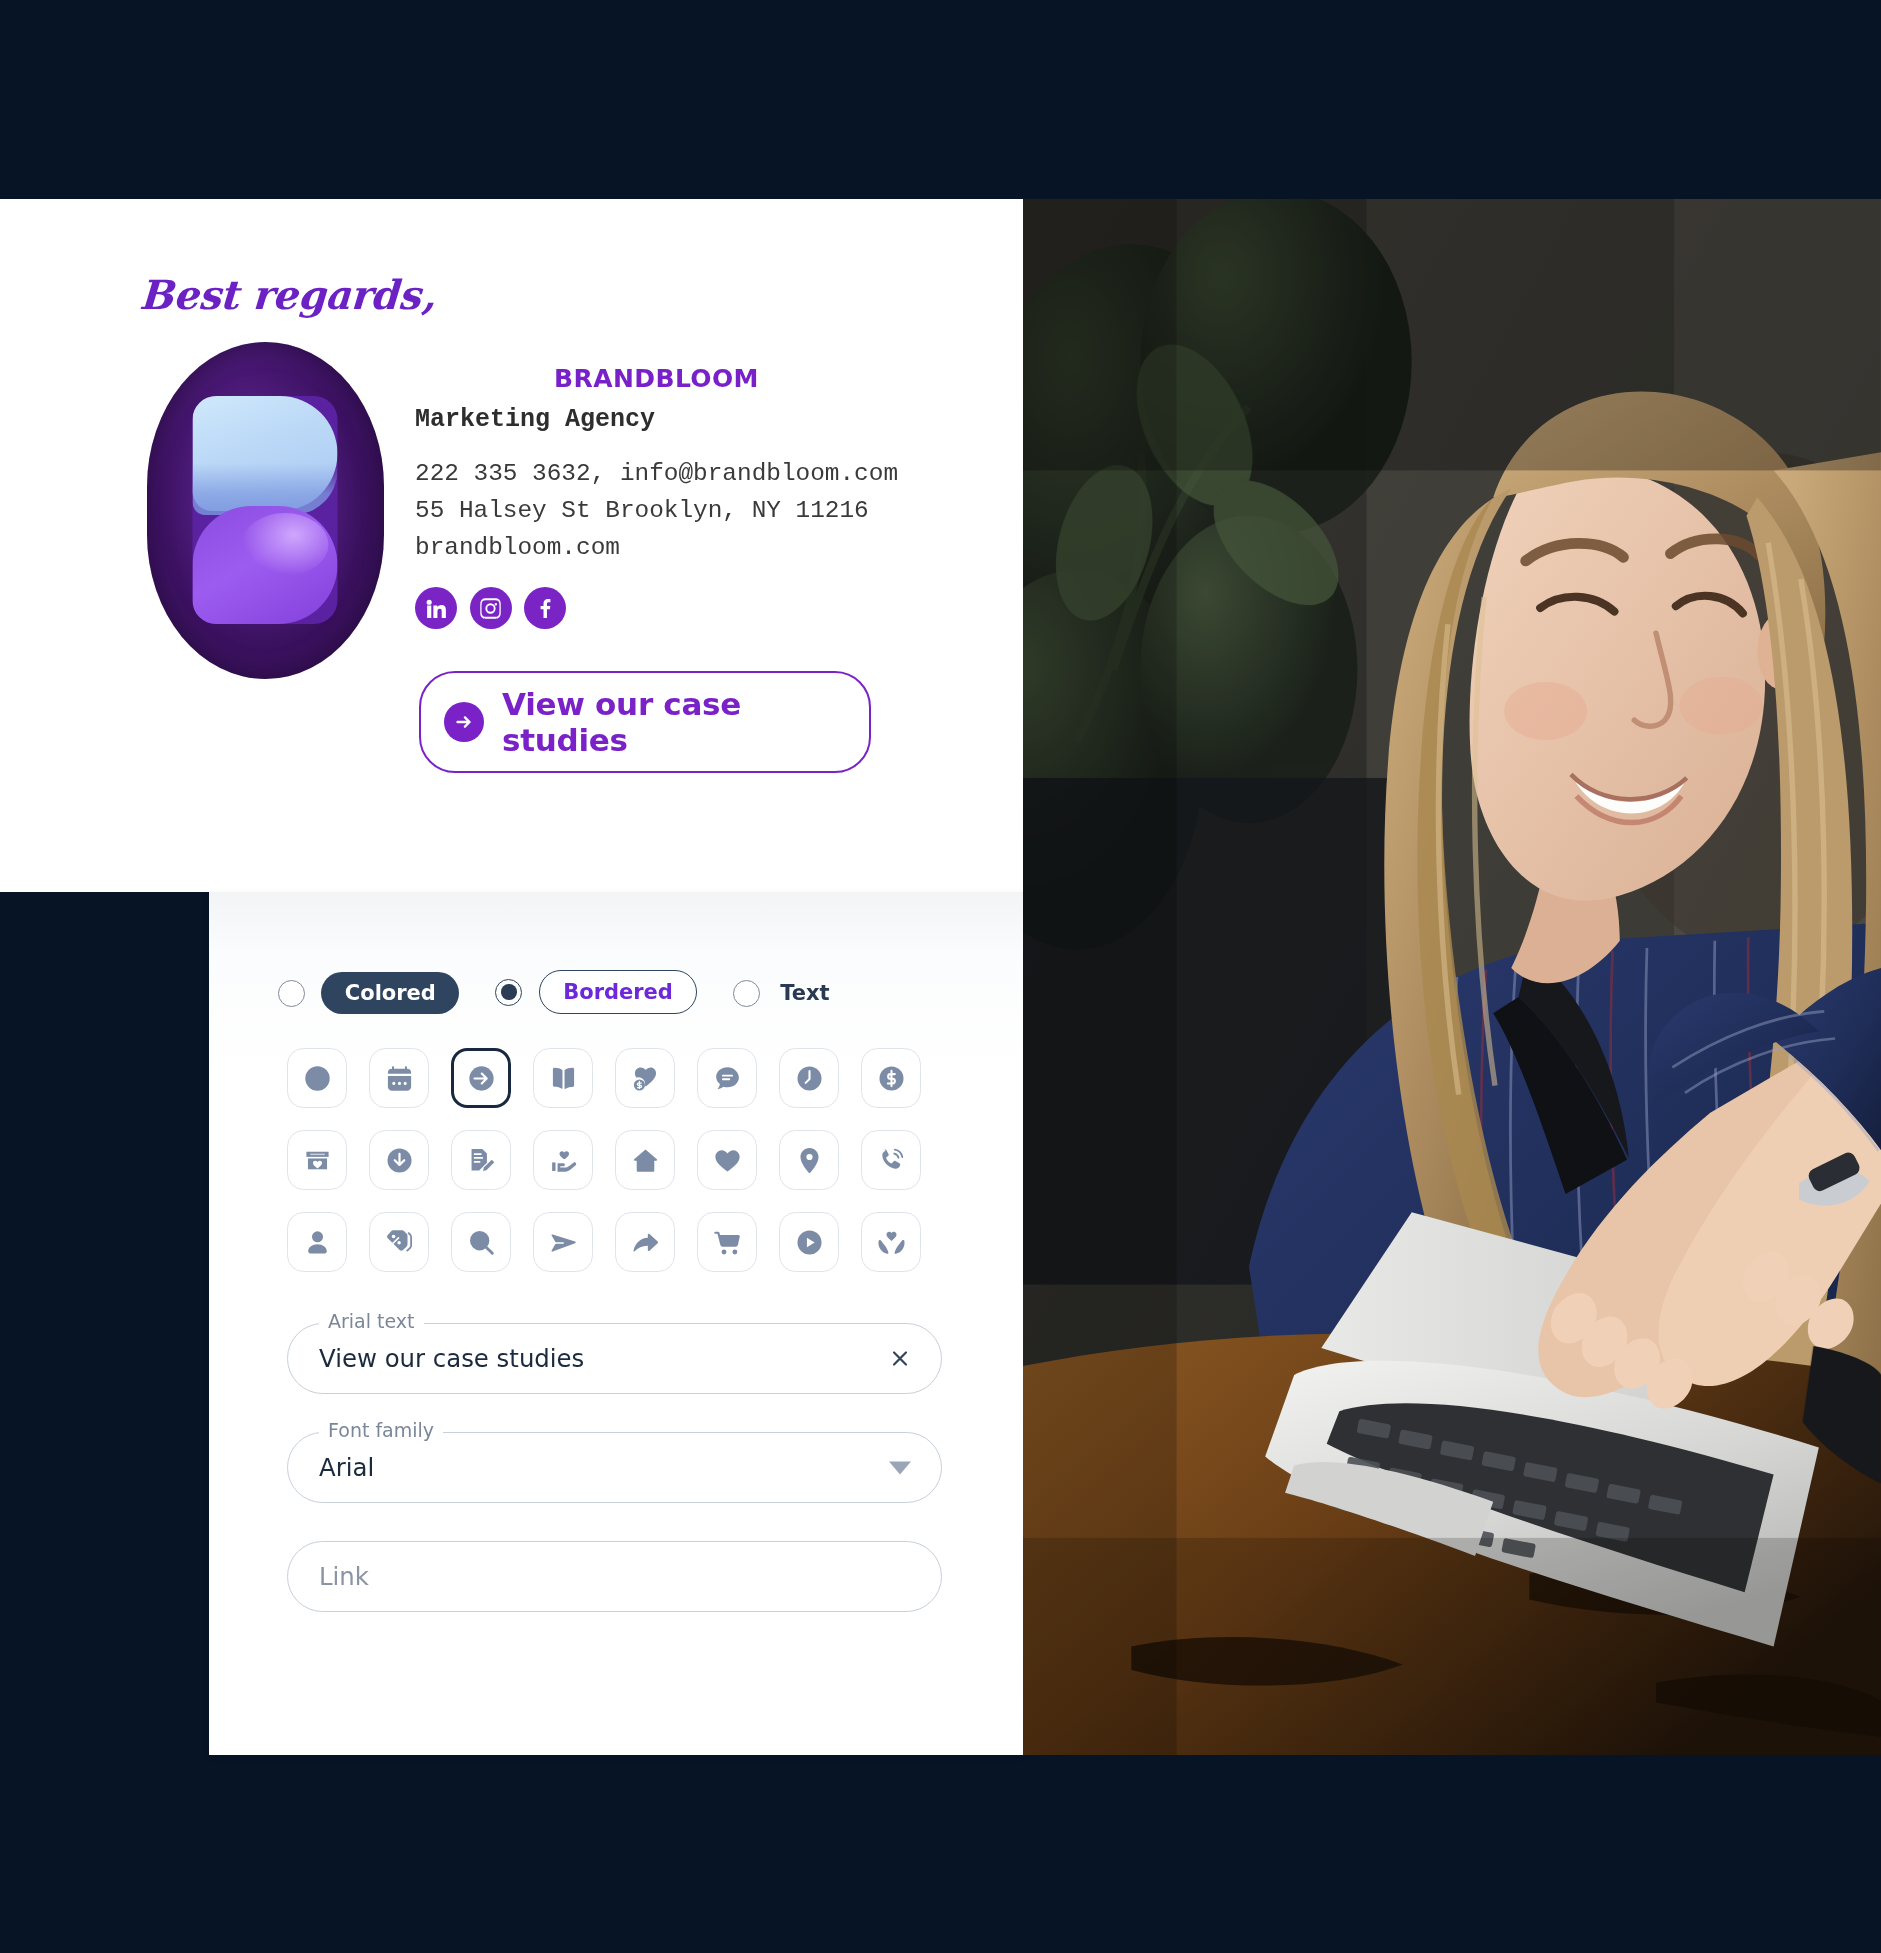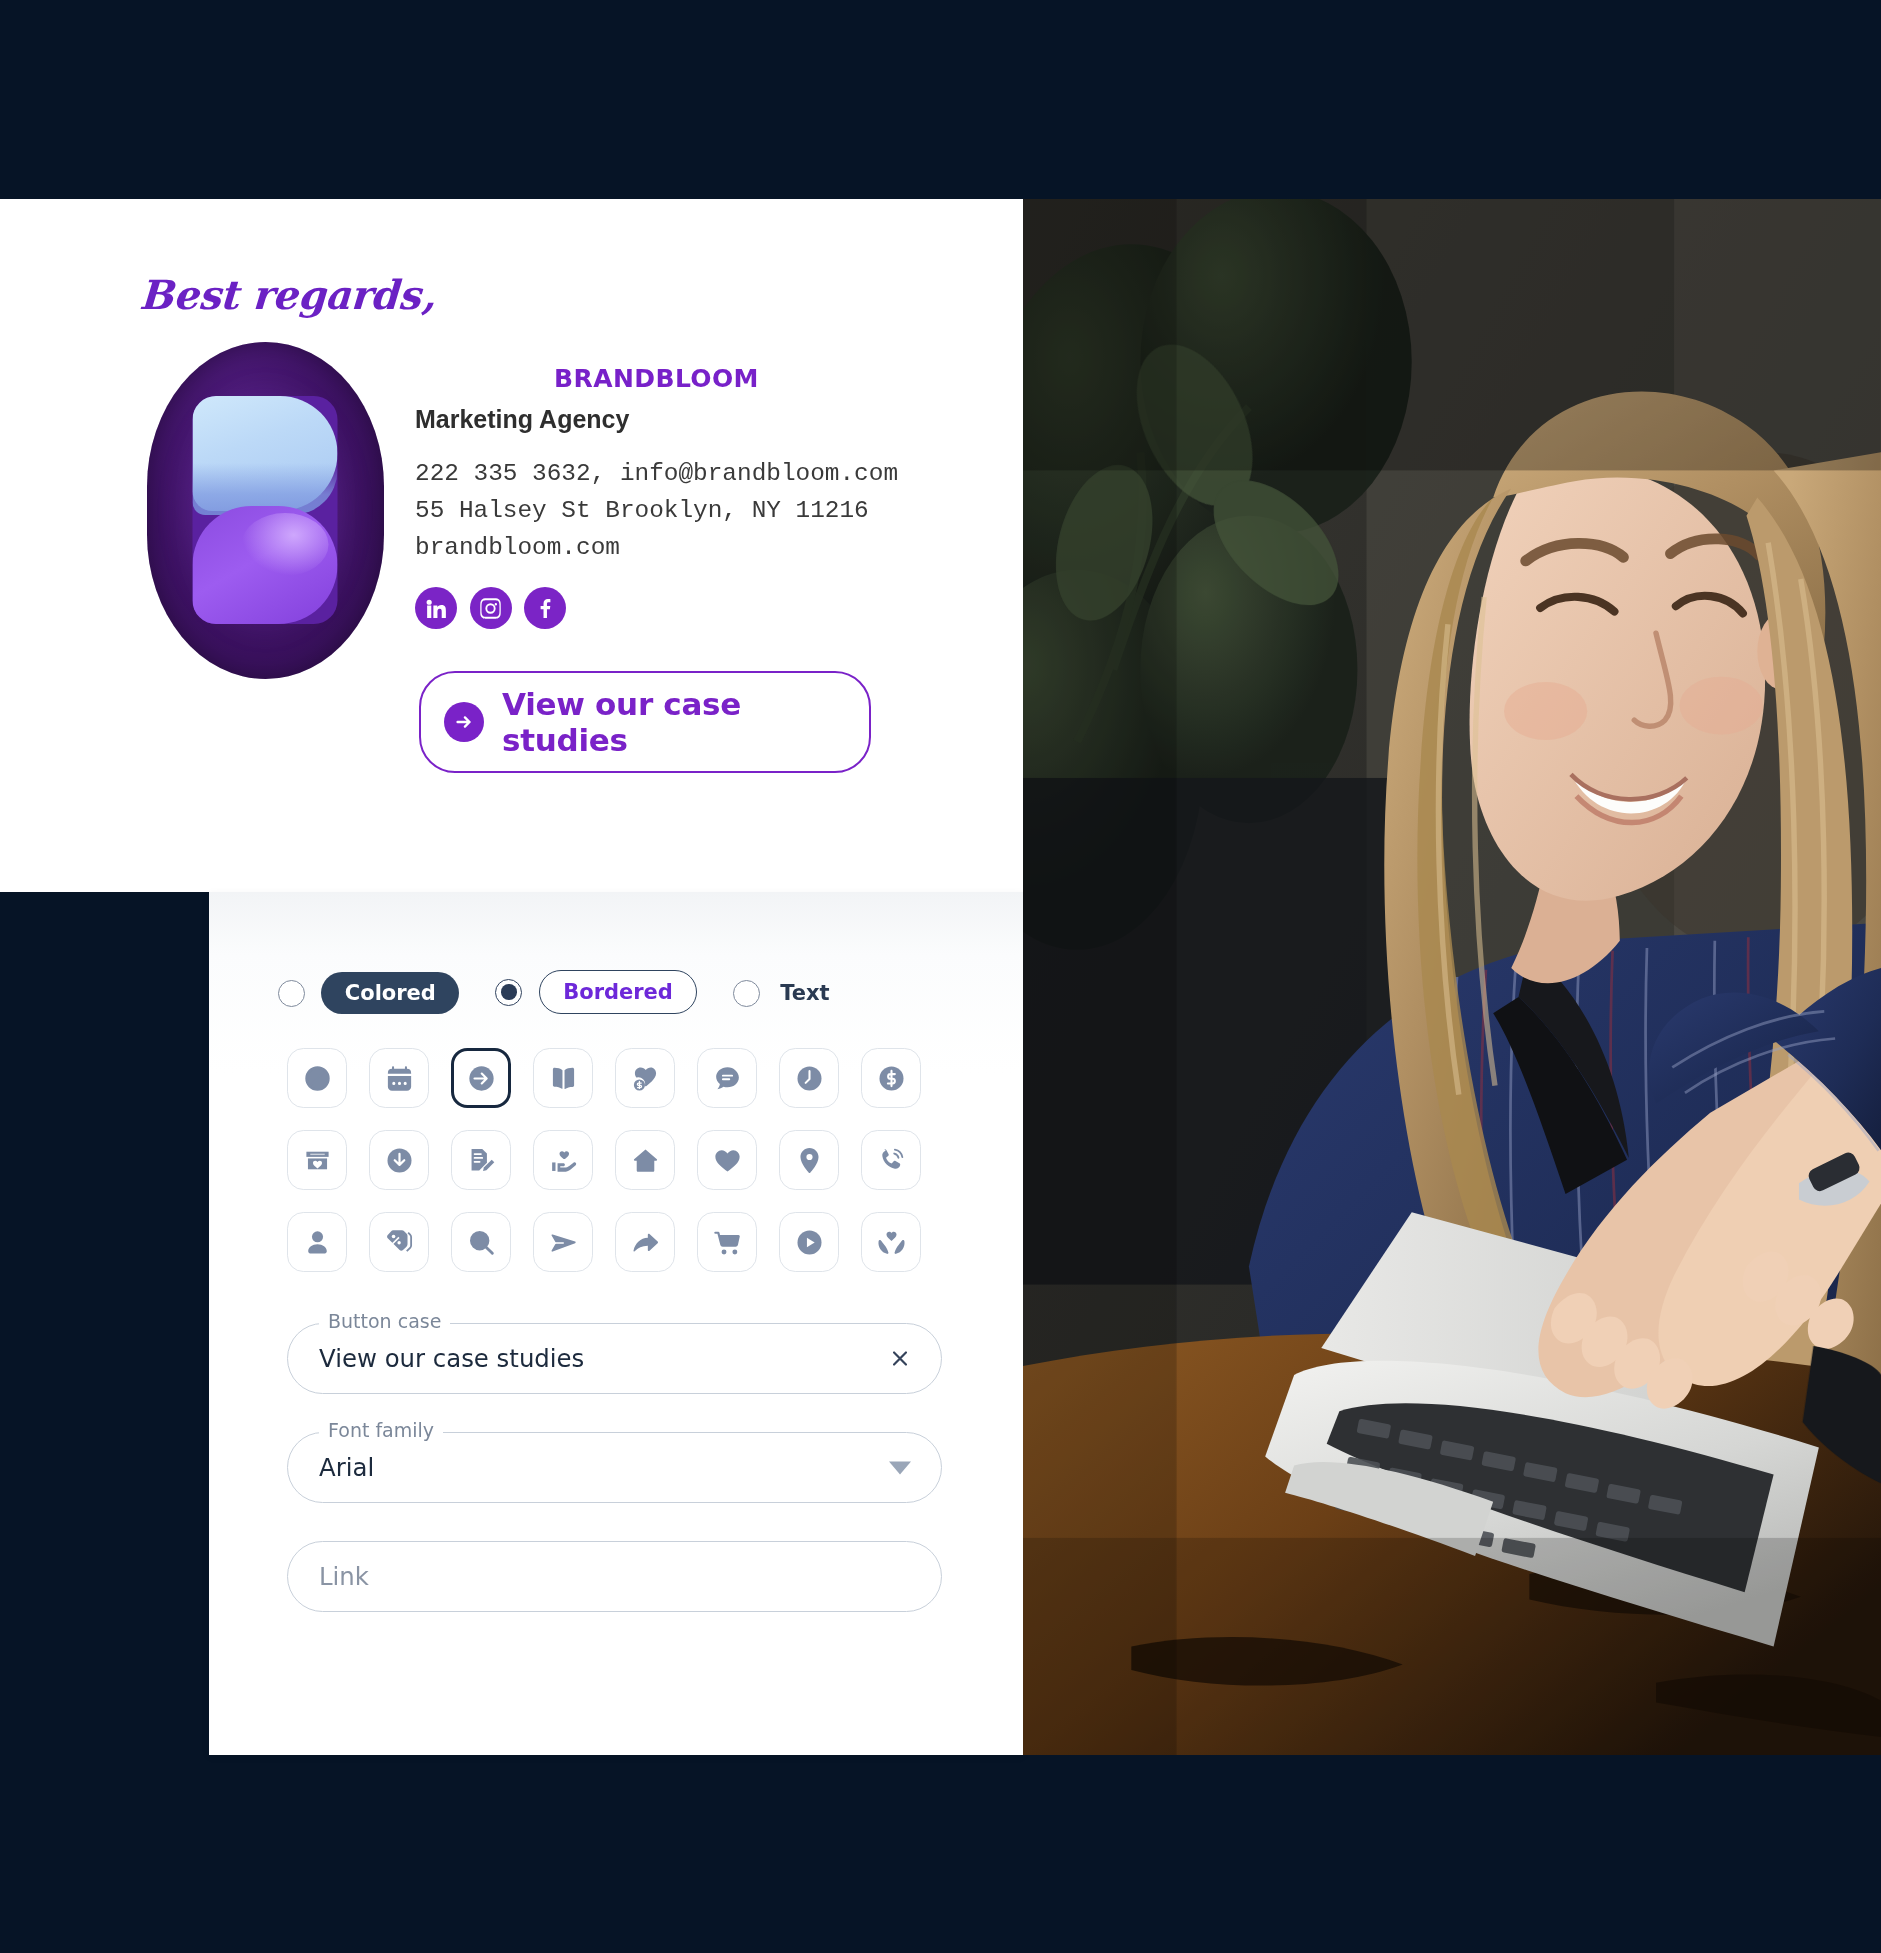--- a/index.html
+++ b/index.html
@@ -80,21 +80,21 @@
 
   
   .details { margin-left: 31px; padding-top: 22px; }
   .brand-name {
     font-family: "DejaVu Sans", sans-serif;
     font-weight: 700; font-size: 25px; letter-spacing: 0.4px;
     color: #7821c9;
     text-align: center;
   }
   .brand-role {
-    font-family: Liberation Sans, sans-serif;
+    font-family: Liberation Mono, monospace;
     font-weight: 700; font-size: 25px; color: #2e2e2e;
     margin-top: 12.7px;
   }
   .contact-block { margin-top: 23.5px; }
   .contact-line {
     font-family: Liberation Mono, monospace;
     font-size: 24.4px; color: #3a3a3a; line-height: 1.3; margin-bottom: 5.4px;
   }
   .social-row { display: flex; gap: 12.7px; margin-top: 23.5px; }
   .social {
@@ -487,21 +487,21 @@
             <path d="M3.6 10.2c-.7-.3-1.5.1-1.6.9-.3 2 .1 4.3 1.4 6.2 1.2 1.8 3 3 5.1 3.5.7.2 1.3-.4 1.1-1.1-.7-2.3-1.8-4.4-3.4-6.2-.7-.8-1.6-2.5-2.6-3.3z"></path>
             <path d="M20.4 10.2c.7-.3 1.5.1 1.6.9.3 2-.1 4.3-1.4 6.2-1.2 1.8-3 3-5.1 3.5-.7.2-1.3-.4-1.1-1.1.7-2.3 1.8-4.4 3.4-6.2.7-.8 1.6-2.5 2.6-3.3z"></path>
           </svg>
       </div>
 
     </div>
 
     <div class="fields">
 
       <div class="field">
-        <span class="field-legend">Button case</span>
+        <span class="field-legend">Arial text</span>
         <span class="field-value">View our case studies</span>
         <span class="field-action">
           <svg viewBox="0 0 24 24" stroke-linecap="round">
               <path d="M5.5 5.5l13 13M18.5 5.5l-13 13"></path>
             </svg>
         </span>
       </div>
 
       <div class="field">
         <span class="field-legend">Font family</span>

